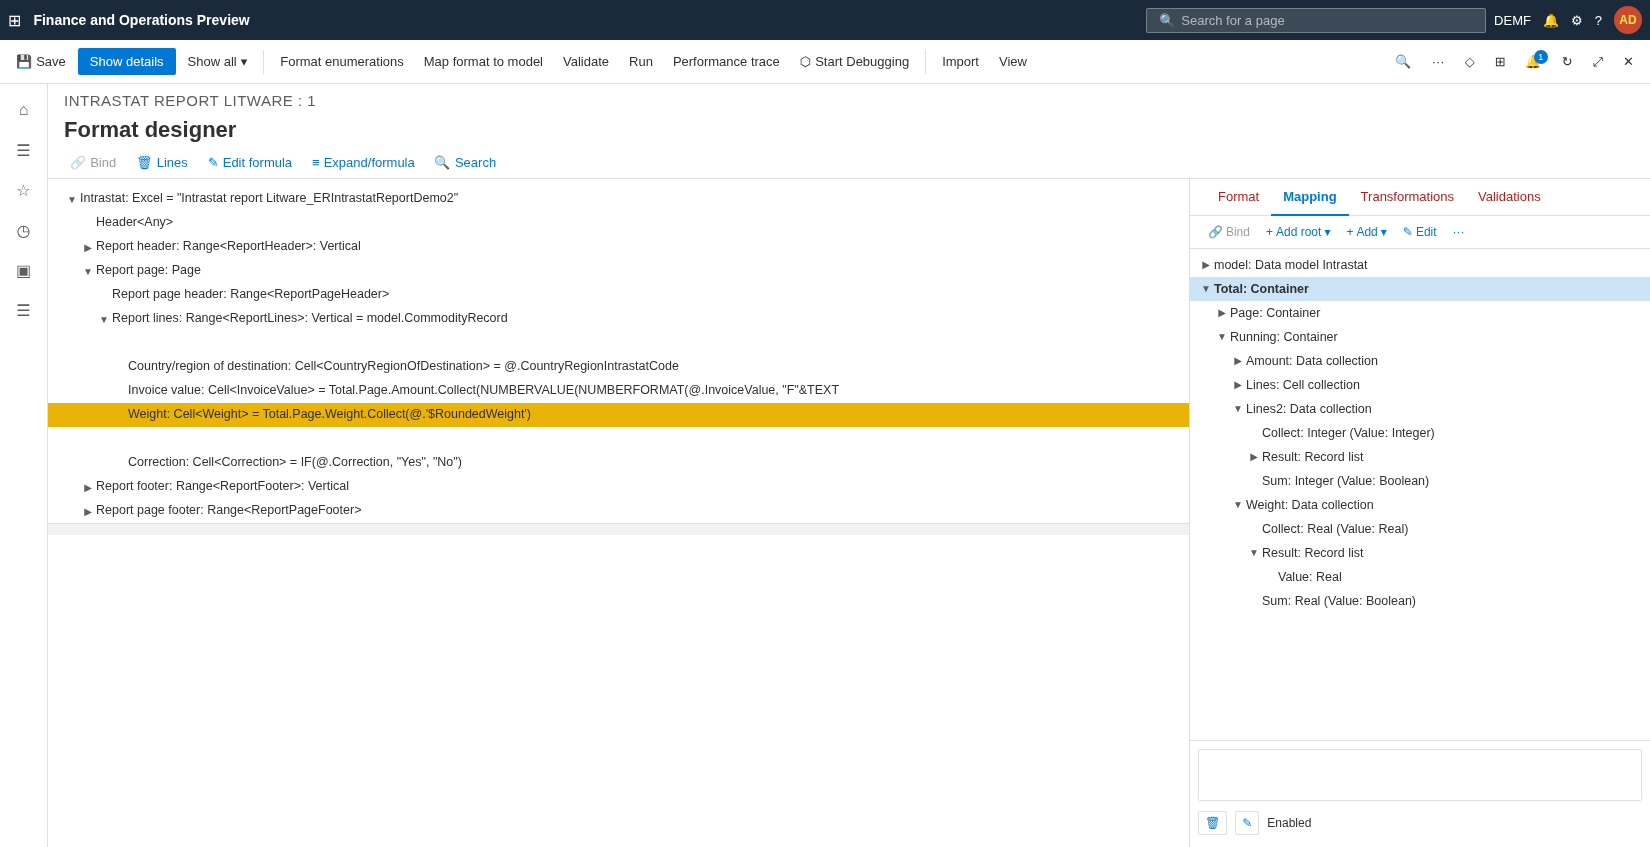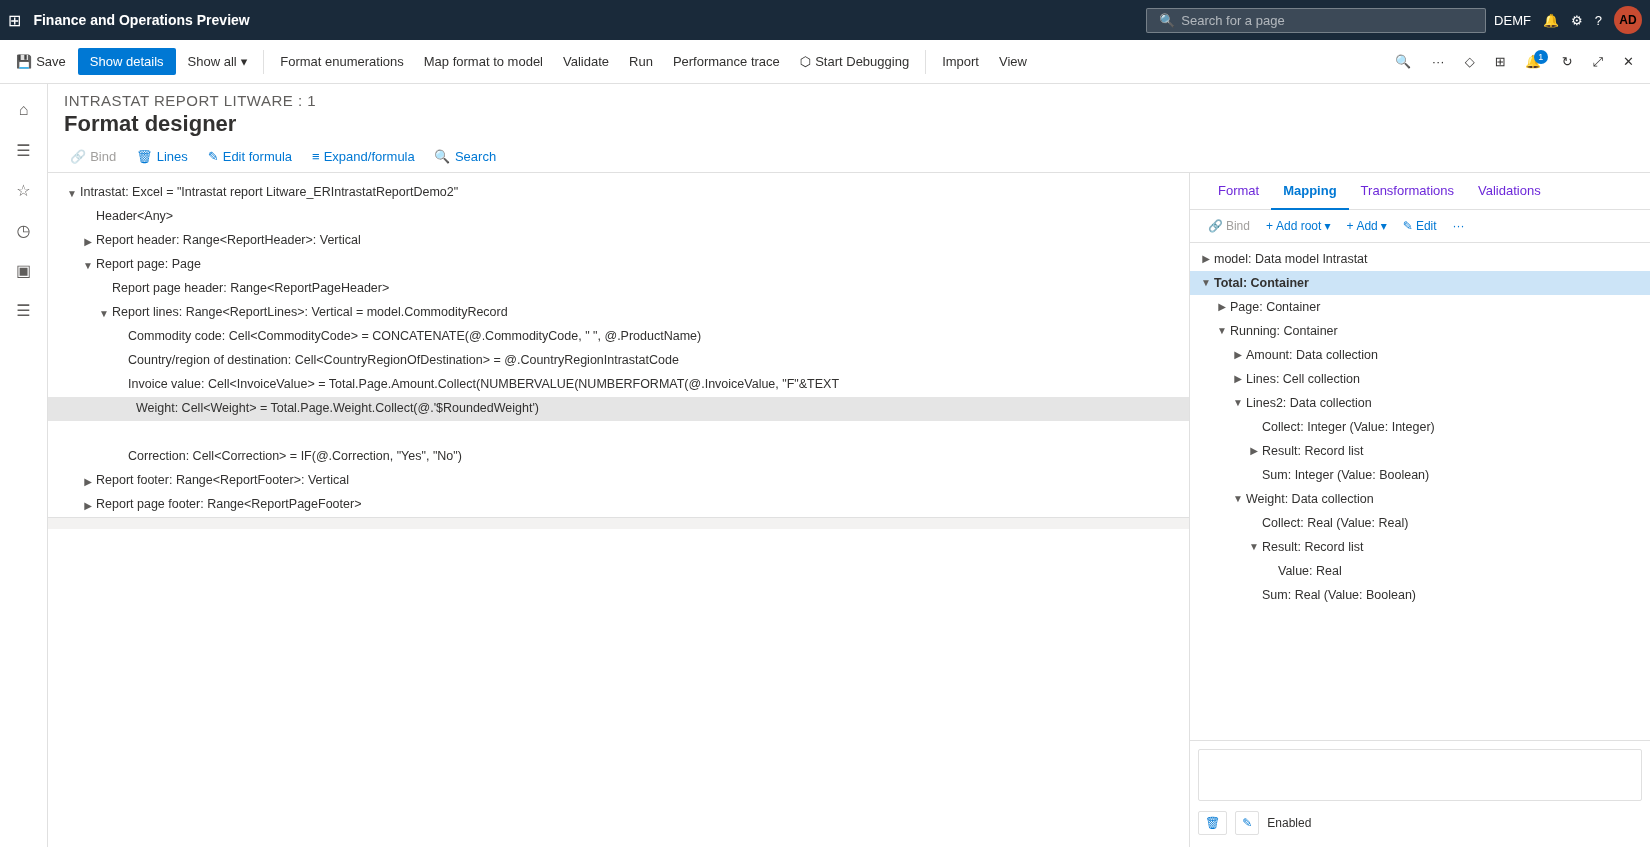--- a/index.html
+++ b/index.html
@@ -33,21 +33,21 @@
       background: transparent;
       border: none;
       color: white;
       outline: none;
       font-size: 13px;
       width: 100%;
     }
     .top-nav .search-bar input::placeholder { color: rgba(255,255,255,0.6); }
     .top-nav .right-icons { display: flex; align-items: center; gap: 12px; margin-left: auto; }
     .top-nav .right-icons span { color: white; font-size: 13px; cursor: pointer; }
-    .avatar { width: 28px; height: 28px; border-radius: 50%; background: #c84b31; color: #000000; display: flex; align-items: center; justify-content: center; font-size: 12px; font-weight: bold; cursor: pointer; }
+    .avatar { width: 28px; height: 28px; border-radius: 50%; background: #c84b31; color: #fde047; display: flex; align-items: center; justify-content: center; font-size: 12px; font-weight: bold; cursor: pointer; }
 
     
     .command-bar {
       background: white;
       height: 44px;
       display: flex;
       align-items: center;
       padding: 0 8px;
       border-bottom: 1px solid #e0e0e0;
       gap: 4px;
@@ -117,21 +117,21 @@
     .page-breadcrumb {
       font-size: 15px;
       color: #605e5c;
       text-transform: uppercase;
       letter-spacing: 0.5px;
     }
     .page-title {
       font-size: 22px;
       font-weight: 600;
       color: #323130;
-      margin-top: 2px;
+      margin-top: 8px;
     }
 
     
     .designer-toolbar {
       padding: 4px 16px;
       background: white;
       display: flex;
       align-items: center;
       gap: 8px;
       border-bottom: 1px solid #e0e0e0;
@@ -166,21 +166,21 @@
       border-right: 1px solid #e0e0e0;
     }
     .tree-item {
       display: flex;
       align-items: flex-start;
       padding: 2px 8px 2px 0;
       cursor: pointer;
       line-height: 1.5;
       font-size: 12.5px;
     }
-    .tree-item.selected { background: #e5e5e5; padding-left: 8px; }
+    .tree-item.selected { background: #eab308; }
     .tree-indent { display: inline-block; width: 16px; flex-shrink: 0; }
     .tree-expand { display: inline-flex; align-items: center; justify-content: center; width: 16px; height: 20px; flex-shrink: 0; font-size: 10px; color: #605e5c; cursor: pointer; }
     .tree-label { color: #323130; }
 
     
     .right-panel {
       width: 460px;
       background: white;
       display: flex;
       flex-direction: column;
@@ -189,21 +189,21 @@
     .right-panel-tabs {
       display: flex;
       border-bottom: 1px solid #e0e0e0;
       padding: 0 16px;
       background: white;
     }
     .panel-tab {
       padding: 10px 12px;
       font-size: 13px;
       cursor: pointer;
-      color: #6d28d9;
+      color: #b91c1c;
       border-bottom: 2px solid transparent;
       margin-bottom: -1px;
     }
     .panel-tab.active { color: #0078d4; border-bottom: 2px solid #0078d4; font-weight: 600; }
 
     .right-panel-toolbar {
       display: flex;
       align-items: center;
       gap: 4px;
       padding: 6px 12px;
@@ -415,21 +415,20 @@
           <span class="tree-label">Report page header: Range&lt;ReportPageHeader&gt;</span>
         </div>
         <div class="tree-item">
           <span class="tree-indent" style="width:48px"></span>
           <span class="tree-expand">▼</span>
           <span class="tree-label">Report lines: Range&lt;ReportLines&gt;: Vertical = model.CommodityRecord</span>
         </div>
         <div class="tree-item">
           <span class="tree-indent" style="width:64px"></span>
           <span class="tree-expand"></span>
-          <span class="tree-label">Commodity code: Cell&lt;CommodityCode&gt; = CONCATENATE(@.CommodityCode, " ", @.ProductName)</span>
         </div>
         <div class="tree-item">
           <span class="tree-indent" style="width:64px"></span>
           <span class="tree-expand"></span>
           <span class="tree-label">Country/region of destination: Cell&lt;CountryRegionOfDestination&gt; = @.CountryRegionIntrastatCode</span>
         </div>
         <div class="tree-item">
           <span class="tree-indent" style="width:64px"></span>
           <span class="tree-expand"></span>
           <span class="tree-label">Invoice value: Cell&lt;InvoiceValue&gt; = Total.Page.Amount.Collect(NUMBERVALUE(NUMBERFORMAT(@.InvoiceValue, "F"&amp;TEXT</span>

